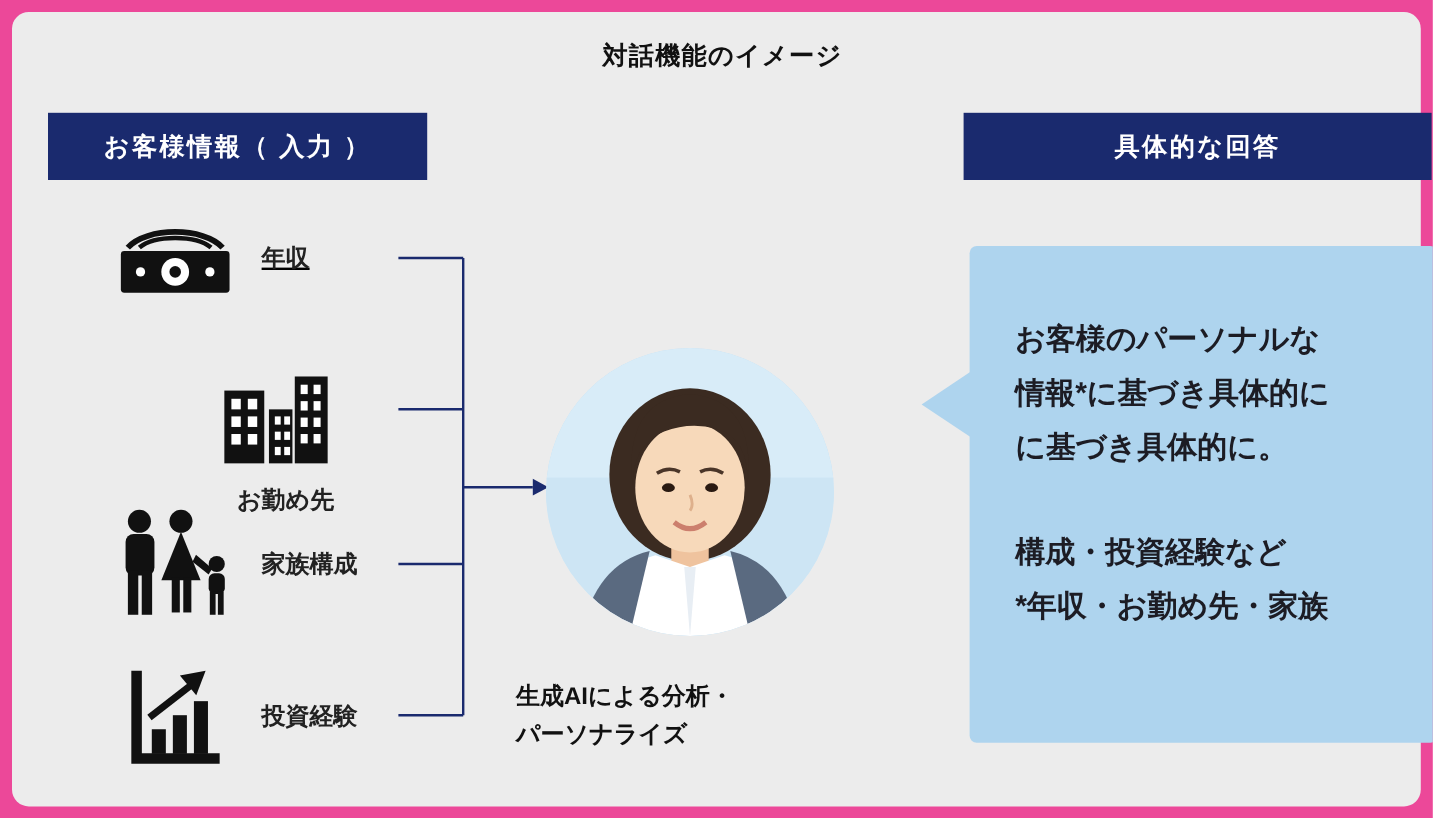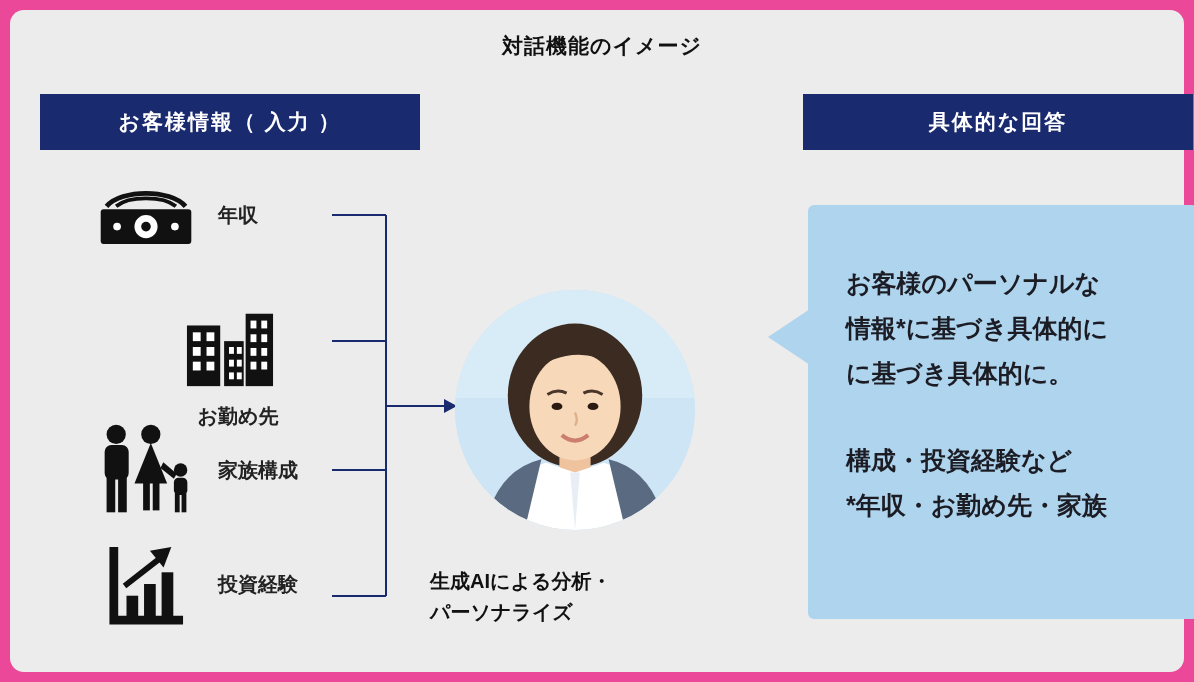--- a/index.html
+++ b/index.html
@@ -38,35 +38,35 @@
     height: 56px;
     background: #1a2a6e;
     color: #ffffff;
     font-size: 21px;
     font-weight: bold;
     display: flex;
     align-items: center;
     justify-content: center;
     letter-spacing: 2px;
   }
-  .header-left { left: 40px; width: 380px; }
+  .header-left { left: 40px; width: 316px; }
   .header-right { left: 765px; width: 390px; margin-left: 38px; }
 
   .input-row {
     position: absolute;
     left: 90px;
     width: 280px;
     height: 100px;
     display: flex;
     align-items: center;
   }
-  .row-1 { top: 165px; }
+  .row-1 { top: 165px; text-decoration: underline; }
   .row-2 { top: 291px; flex-direction: column; }
   .row-3 { top: 420px; }
-  .row-4 { top: 534px; }
+  .row-4 { top: 546px; }
   .icon-box {
     width: 112px;
     display: flex;
     align-items: center;
     justify-content: center;
     flex: 0 0 112px;
   }
   .row-label {
     margin-left: 16px;
     font-size: 20px;

